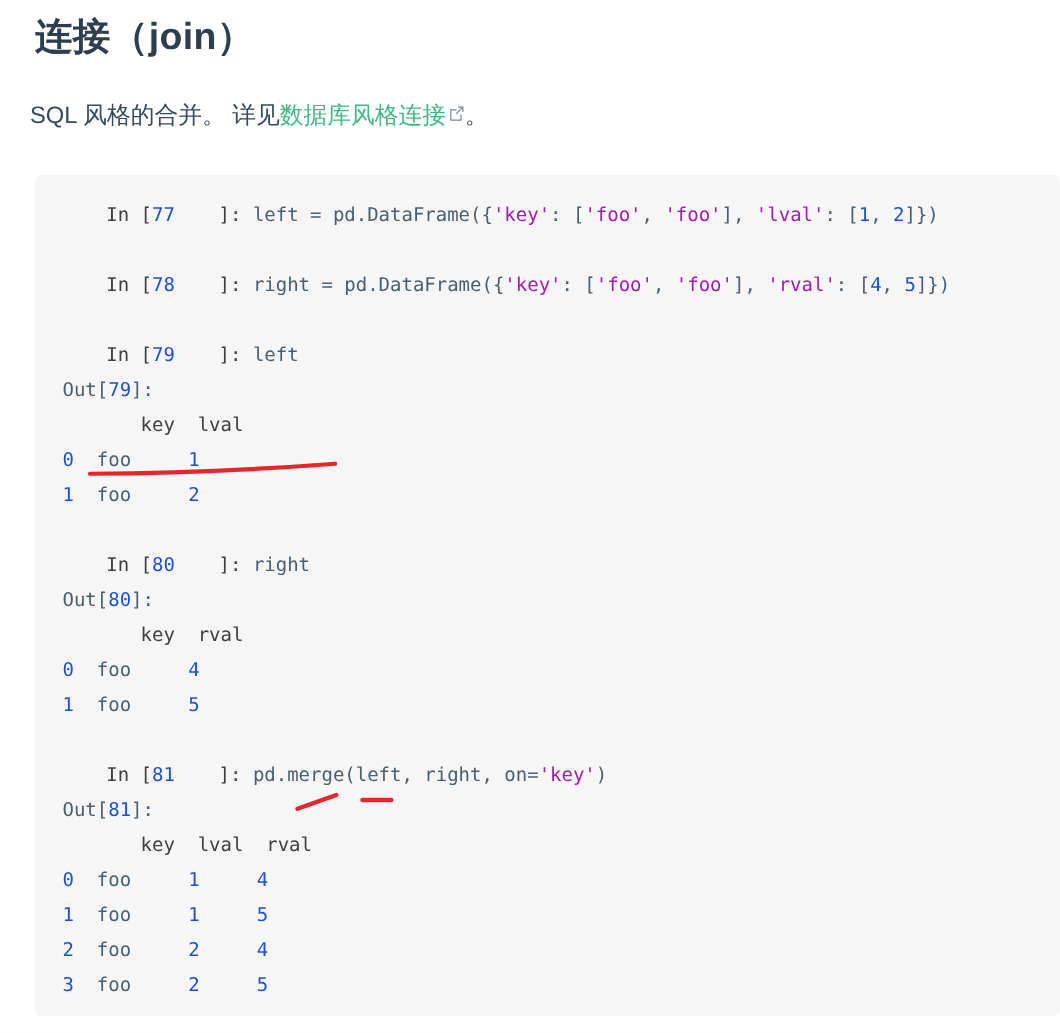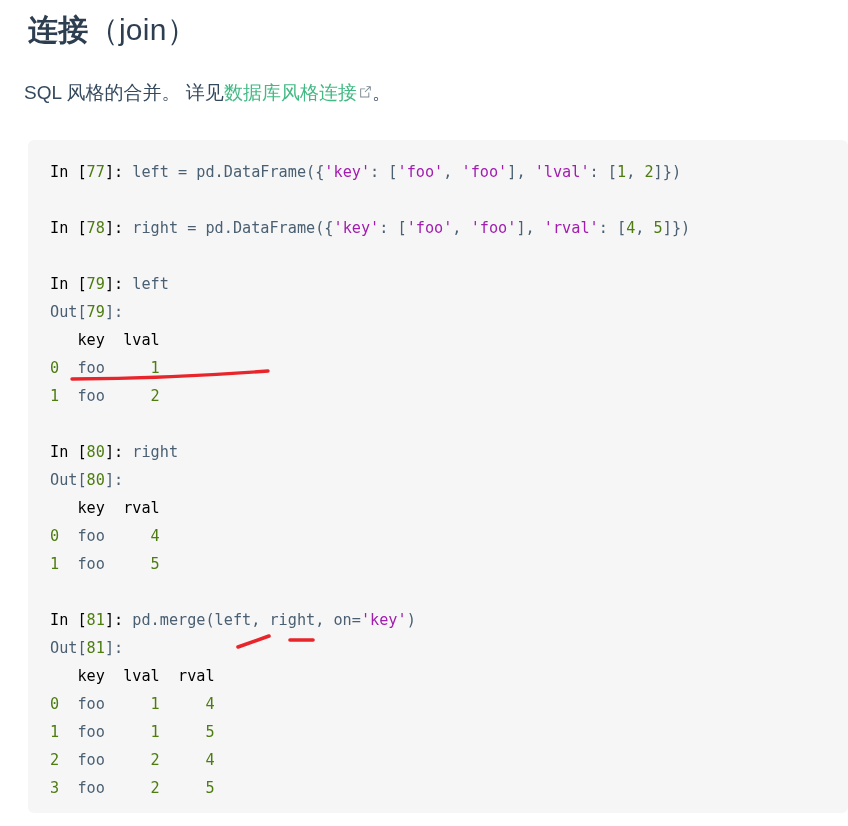--- a/index.html
+++ b/index.html
@@ -30,21 +30,21 @@
     top: 8px;
     margin: 0;
     font-size: 30px;
     line-height: 44px;
     font-weight: 700;
     color: #2c3e50;
     letter-spacing: 0.3px;
     white-space: nowrap;
   }
   .doc-heading .latin {
-    font-weight: 400;
+    font-weight: 700;
   }
 
   
   .doc-intro {
     position: absolute;
     left: 24px;
     top: 78px;
     margin: 0;
     font-size: 19px;
     line-height: 30px;
@@ -89,22 +89,22 @@
   }
   .code-line {
     white-space: pre;
     height: 28px;
   }
   .code-line.blank {
     height: 28px;
   }
 
   
-  .tok-plain  { color: #000000; }
-  .tok-num    { color: #4d7c0f; }
+  .tok-plain  { color: #404040; margin-left: 35px; }
+  .tok-num    { color: #1d4ed8; }
   .tok-str    { color: #a21caf; }
 
   
   .annotations {
     position: absolute;
     left: 0;
     top: 0;
     width: 848px;
     height: 826px;
     pointer-events: none;

